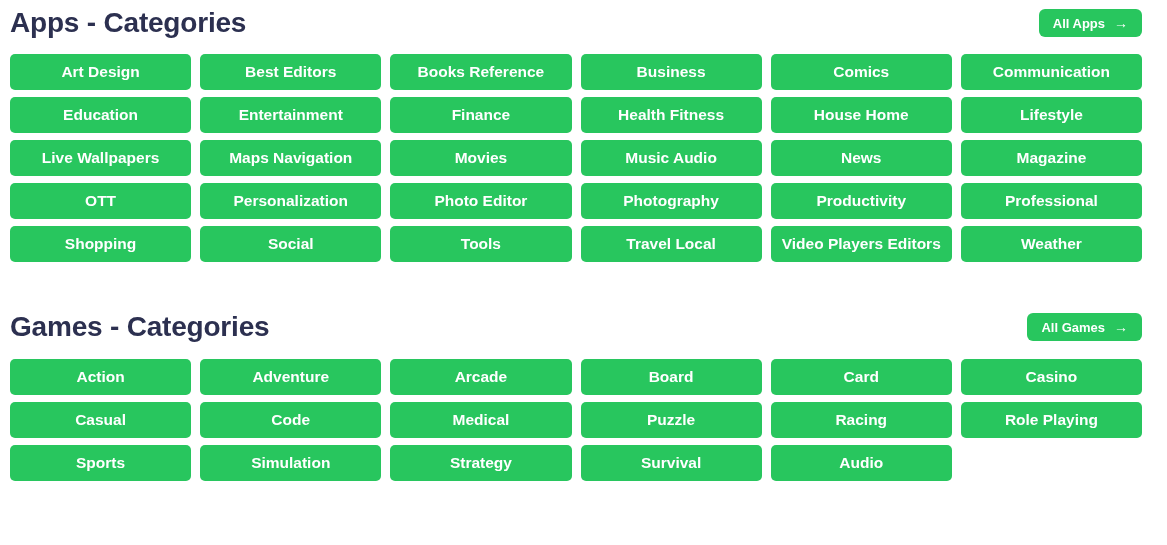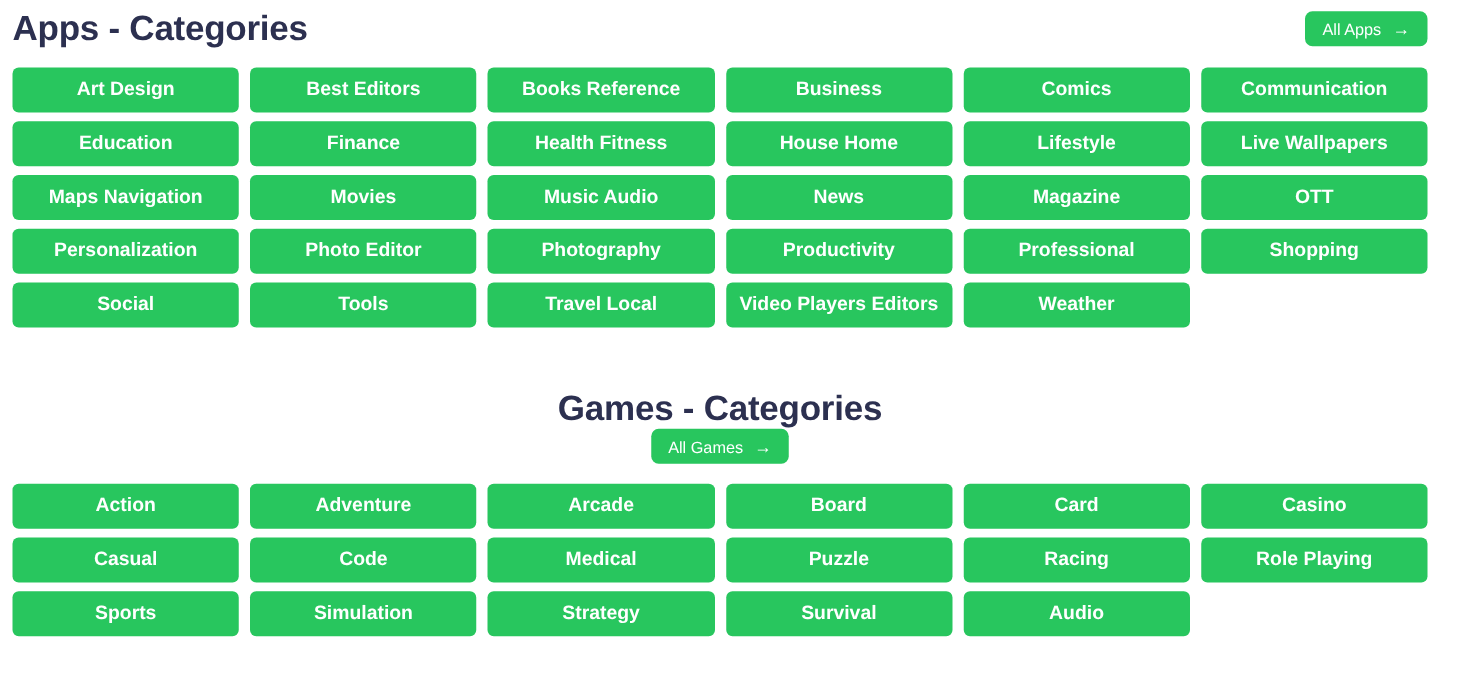--- a/index.html
+++ b/index.html
@@ -37,24 +37,24 @@
     margin: 0;
     line-height: 1.1;
   }
   .pill-button {
     background: #28c65e;
     color: #ffffff;
     border: none;
     border-radius: 6px;
     font-family: "Liberation Sans", sans-serif;
     font-size: 13px;
-    font-weight: normal;
+    font-weight: bold;
     padding: 7px 14px;
     display: inline-flex;
-    align-items: flex-end;
+    align-items: center;
     gap: 9px;
     cursor: pointer;
     white-space: nowrap;
     line-height: 1;
   }
   .pill-button .arrow-icon {
     font-size: 14px;
     line-height: 1;
     display: inline-block;
   }
@@ -83,21 +83,21 @@
     line-height: 1.15;
     padding: 6px 6px;
     cursor: pointer;
     text-decoration: none;
     white-space: normal;
   }
 
   
   #apps-header { margin-top: 8px; }
   #apps-grid   { margin-top: 15px; }
-  #games-header{ margin-top: 50px; flex-direction: column; }
+  #games-header{ margin-top: 50px; }
   #games-grid  { margin-top: 16px; }
 </style>
 </head>
 <body>
 
 <div class="page">
 
   <div class="section-head" id="apps-header">
     <h2 class="section-title">Apps - Categories</h2>
     <button class="pill-button">
@@ -107,20 +107,21 @@
   </div>
 
   <div class="cat-grid" id="apps-grid">
       <a class="cat-tile" href="#">Art Design</a>
       <a class="cat-tile" href="#">Best Editors</a>
       <a class="cat-tile" href="#">Books Reference</a>
       <a class="cat-tile" href="#">Business</a>
       <a class="cat-tile" href="#">Comics</a>
       <a class="cat-tile" href="#">Communication</a>
       <a class="cat-tile" href="#">Education</a>
+      <a class="cat-tile" href="#">Entertainment</a>
       <a class="cat-tile" href="#">Finance</a>
       <a class="cat-tile" href="#">Health Fitness</a>
       <a class="cat-tile" href="#">House Home</a>
       <a class="cat-tile" href="#">Lifestyle</a>
       <a class="cat-tile" href="#">Live Wallpapers</a>
       <a class="cat-tile" href="#">Maps Navigation</a>
       <a class="cat-tile" href="#">Movies</a>
       <a class="cat-tile" href="#">Music Audio</a>
       <a class="cat-tile" href="#">News</a>
       <a class="cat-tile" href="#">Magazine</a>

